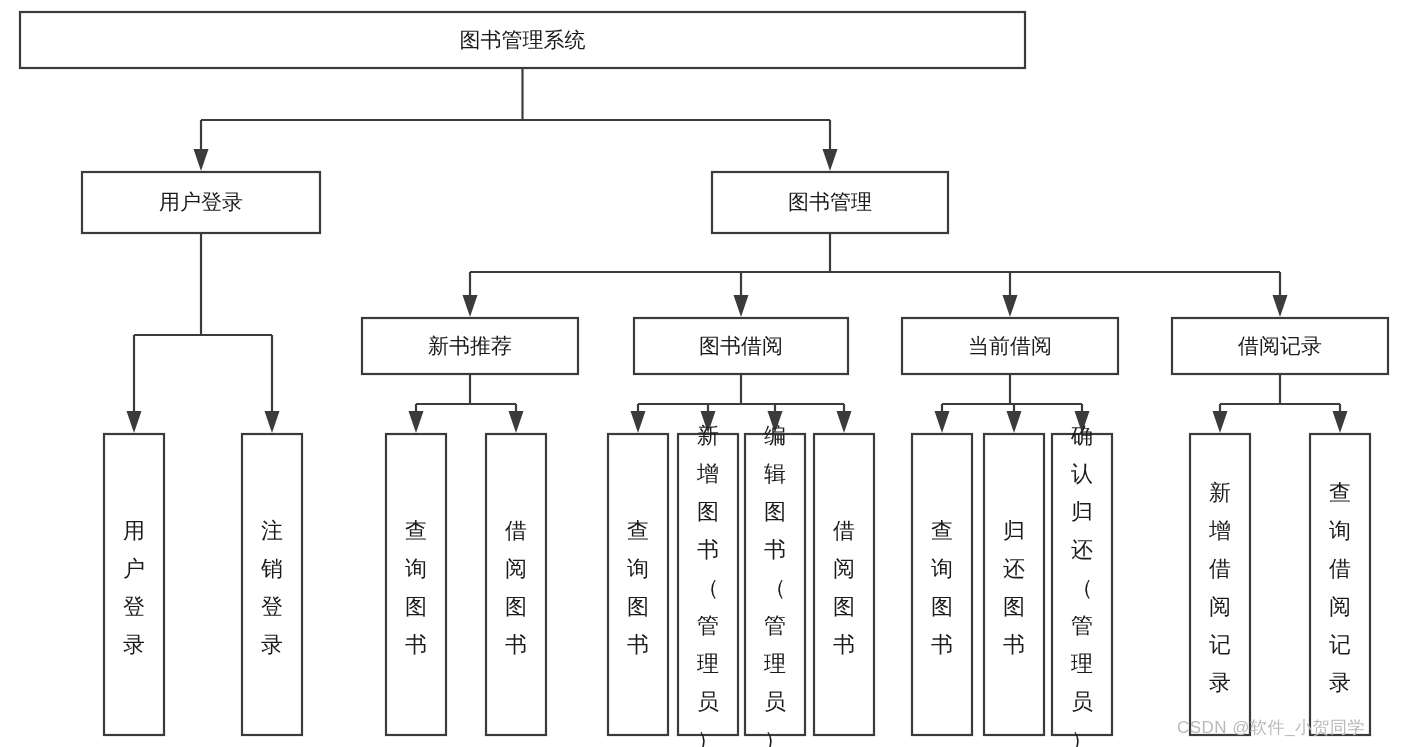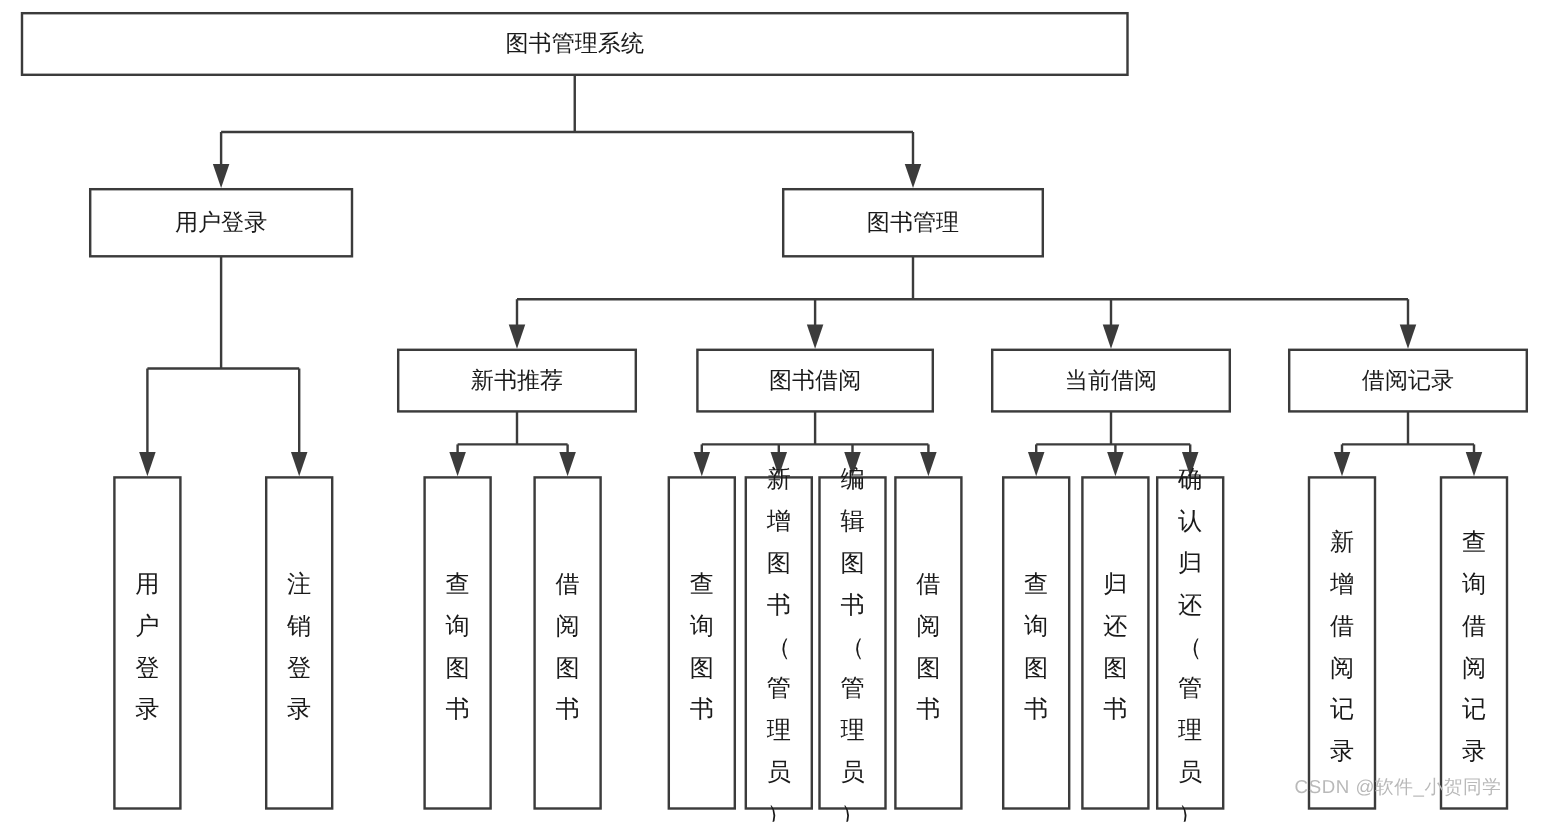--- a/index.html
+++ b/index.html
@@ -53,21 +53,21 @@
   }
   .node-label-v {
     font-family: "Liberation Sans", "DejaVu Sans", sans-serif;
     font-size: 22px;
     fill: #1a1a1a;
     text-anchor: middle;
   }
   .watermark-text {
     position: absolute;
     right: 12px;
-    bottom: 20px;
+    bottom: 8px;
     font-family: "Liberation Sans", "DejaVu Sans", sans-serif;
     font-size: 17px;
     color: #b9b9b9;
     white-space: nowrap;
     letter-spacing: 0.5px;
     pointer-events: none;
   }
 </style>
 </head>
 <body>

